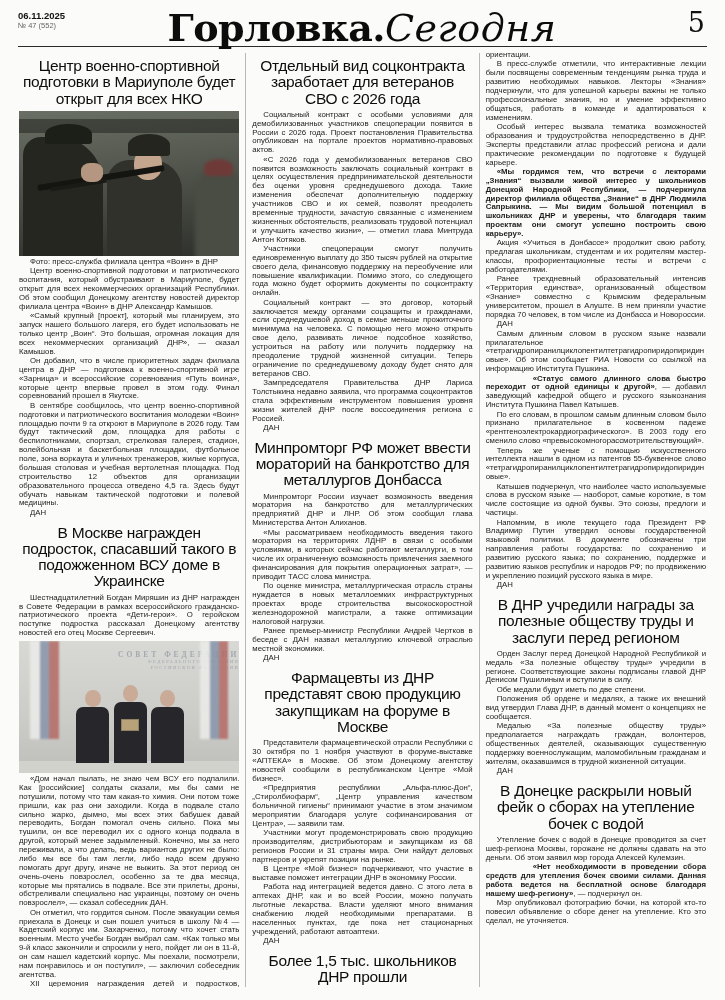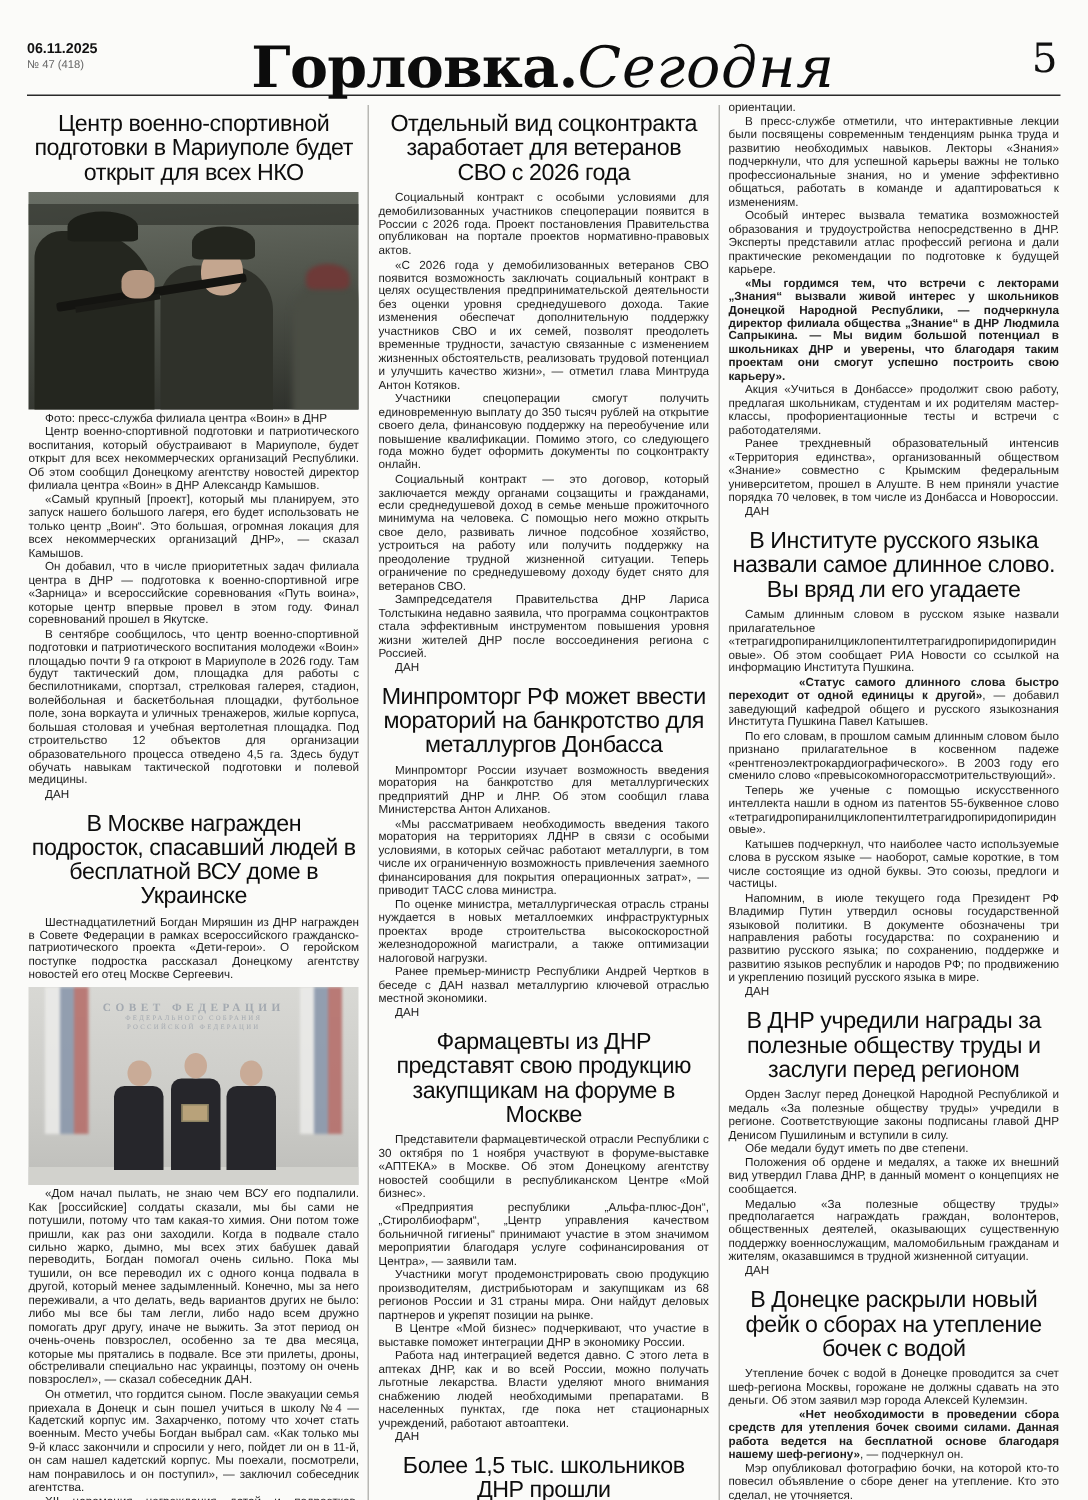--- a/index.html
+++ b/index.html
@@ -1,19 +1,19 @@
 <!DOCTYPE html>
 <html lang="ru"><head>
 <meta charset="utf-8">
 <style>
   * { margin:0; padding:0; box-sizing:border-box; }
   html,body { width:725px; height:1000px; overflow:hidden; background:#fbfbf9; }
   body { font-family:"Liberation Sans", sans-serif; color:#1b1b1b; }
 
-  .page { width:725px; height:1000px; padding:20px 18px 6px 18px; position:relative; }
+  .page { width:725px; height:1000px; padding:3px 18px 6px 18px; position:relative; }
 
   
   .header { position:relative; height:44px; border-bottom:1.5px solid #2a2a2a; margin-bottom:4px; }
   .issue-block { position:absolute; left:0; top:8px; line-height:1.15; }
   .issue-date { font-size:9.5px; font-weight:bold; color:#111; }
   .issue-no { font-size:7.5px; color:#666; }
   .masthead { position:absolute; left:0; right:1px; top:2px; text-align:center;
               font-family:"DejaVu Serif", serif; font-size:38px; color:#0c0c0c; }
   .masthead .mh-main { font-weight:bold; letter-spacing:-0.5px; }
   .masthead .mh-accent { font-style:italic; font-weight:400; letter-spacing:0.5px; }
@@ -45,21 +45,21 @@
   .tr-fig-center { position:absolute; left:40%; top:34%; width:34%; height:70%; background:#2f312a; border-radius:22px 30px 0 0; }
   .tr-face { position:absolute; left:52%; top:26%; width:13%; height:22%; background:#c4a68f; border-radius:50% 50% 46% 46%; }
   .tr-cap-center { position:absolute; left:49.5%; top:16%; width:19%; height:15%; background:#23251e; border-radius:50% 50% 12% 12%; }
   .tr-rifle { position:absolute; left:8%; top:44%; width:58%; height:6px; background:#141411; transform:rotate(-9deg); border-radius:2px; }
   .tr-rifle2 { position:absolute; left:14%; top:50%; width:26%; height:4px; background:#1a1a16; transform:rotate(-9deg); }
   .tr-fig-right { position:absolute; right:-2%; top:42%; width:22%; height:62%; background:#4a4d44; border-radius:20px 20px 0 0; filter:blur(2px); }
   .tr-beret-right { position:absolute; right:3%; top:33%; width:13%; height:12%; background:#6e3a38; border-radius:50% 50% 20% 20%; filter:blur(1.5px); }
   .tr-hand { position:absolute; left:28%; top:36%; width:10%; height:13%; background:#b59781; border-radius:40%; }
 
   .photo.ceremony { height:132px; background:linear-gradient(180deg,#d8d8d4 0%,#cbcbc7 60%,#bebeba 100%); }
-  .cm-text { position:absolute; left:0; right:0; top:7%; text-align:center; color:#a3a9b0;
+  .cm-text { position:absolute; left:0; right:0; top:7%; text-align:right; color:#a3a9b0;
              font-family:"Liberation Serif", serif; }
   .cm-line1 { font-size:7.5px; letter-spacing:3px; font-weight:bold; }
   .cm-line2 { font-size:4.5px; letter-spacing:1.5px; line-height:1.3; white-space:pre-line; }
   .cm-flag { position:absolute; top:0; width:13%; height:74%; filter:blur(1px); opacity:.85;
              background:linear-gradient(90deg,#ececea 0 34%,#8795aa 34% 67%,#b46a66 67% 100%); }
   .cm-flag.left { left:5%; } .cm-flag.right { right:5%; }
   .cm-floor { position:absolute; bottom:0; left:0; right:0; height:9%; background:#d2d2cd; }
   .cm-person { position:absolute; bottom:8%; width:15%; height:42%; background:#26262b; border-radius:7px 7px 0 0; }
   .cm-person.p1 { left:26%; } .cm-person.p2 { left:43%; height:46%; } .cm-person.p3 { left:60%; }
   .cm-head { position:absolute; width:7%; height:13%; background:#c9ab97; border-radius:50%; }
@@ -67,21 +67,21 @@
   .cm-award { position:absolute; left:46.5%; bottom:32%; width:8%; height:9%; background:#b8a27a; border:1px solid #8e8464; }
 </style>
 </head>
 <body>
 
 <div class="page">
 
   <div class="header">
     <div class="issue-block">
       <div class="issue-date">06.11.2025</div>
-      <div class="issue-no">№ 47 (418)</div>
+      <div class="issue-no">№ 47 (552)</div>
     </div>
     <div class="masthead">
       <span class="mh-main">Горловка.</span><span class="mh-accent">Сегодня</span>
     </div>
     <div class="page-num">5</div>
   </div>
 
   <div class="cols">
     <div class="col">
         <div class="headline">Центр военно-спортивной подготовки в Мариуполе будет открыт для всех НКО</div>
@@ -97,21 +97,21 @@
           <div class="tr-rifle"></div>
           <div class="tr-rifle2"></div>
           <div class="tr-hand"></div>
         </div>
         <p class="para">Фото: пресс-служба филиала центра «Воин» в ДНР</p>
         <p class="para">Центр военно-спортивной подготовки и патриотического воспитания, который обустраивают в Мариуполе, будет открыт для всех некоммерческих организаций Республики. Об этом сообщил Донецкому агентству новостей директор филиала центра «Воин» в ДНР Александр Камышов.</p>
         <p class="para">«Самый крупный [проект], который мы планируем, это запуск нашего большого лагеря, его будет использовать не только центр „Воин“. Это большая, огромная локация для всех некоммерческих организаций ДНР», — сказал Камышов.</p>
         <p class="para">Он добавил, что в числе приоритетных задач филиала центра в ДНР — подготовка к военно-спортивной игре «Зарница» и всероссийские соревнования «Путь воина», которые центр впервые провел в этом году. Финал соревнований прошел в Якутске.</p>
         <p class="para">В сентябре сообщилось, что центр военно-спортивной подготовки и патриотического воспитания молодежи «Воин» площадью почти 9 га откроют в Мариуполе в 2026 году. Там будут тактический дом, площадка для работы с беспилотниками, спортзал, стрелковая галерея, стадион, волейбольная и баскетбольная площадки, футбольное поле, зона воркаута и уличных тренажеров, жилые корпуса, большая столовая и учебная вертолетная площадка. Под строительство 12 объектов для организации образовательного процесса отведено 4,5 га. Здесь будут обучать навыкам тактической подготовки и полевой медицины.</p>
         <p class="para sig">ДАН</p>
-        <div class="headline">В Москве награжден подросток, спасавший людей в бесплатной ВСУ доме в Украинске</div>
+        <div class="headline">В Москве награжден подросток, спасавший такого в подожженном ВСУ доме в Украинске</div>
         <p class="para">Шестнадцатилетний Богдан Миряшин из ДНР награжден в Совете Федерации в рамках всероссийского гражданско-патриотического проекта «Дети-герои». О геройском поступке подростка рассказал Донецкому агентству новостей его отец Москве Сергеевич.</p>
         <div class="photo ceremony">
           <div class="cm-text">
             <div class="cm-line1">СОВЕТ ФЕДЕРАЦИИ</div>
             <div class="cm-line2">ФЕДЕРАЛЬНОГО СОБРАНИЯ
 РОССИЙСКОЙ ФЕДЕРАЦИИ</div>
           </div>
           <div class="cm-flag left"></div>
           <div class="cm-flag right"></div>
           <div class="cm-floor"></div>
@@ -153,21 +153,20 @@
       </div>
     <div class="col-rule"></div>
     <div class="col">
         <p class="para noindent">ориентации.</p>
         <p class="para">В пресс-службе отметили, что интерактивные лекции были посвящены современным тенденциям рынка труда и развитию необходимых навыков. Лекторы «Знания» подчеркнули, что для успешной карьеры важны не только профессиональные знания, но и умение эффективно общаться, работать в команде и адаптироваться к изменениям.</p>
         <p class="para">Особый интерес вызвала тематика возможностей образования и трудоустройства непосредственно в ДНР. Эксперты представили атлас профессий региона и дали практические рекомендации по подготовке к будущей карьере.</p>
         <p class="para bold">«Мы гордимся тем, что встречи с лекторами „Знания“ вызвали живой интерес у школьников Донецкой Народной Республики, — подчеркнула директор филиала общества „Знание“ в ДНР Людмила Сапрыкина. — Мы видим большой потенциал в школьниках ДНР и уверены, что благодаря таким проектам они смогут успешно построить свою карьеру».</p>
         <p class="para">Акция «Учиться в Донбассе» продолжит свою работу, предлагая школьникам, студентам и их родителям мастер-классы, профориентационные тесты и встречи с работодателями.</p>
         <p class="para">Ранее трехдневный образовательный интенсив «Территория единства», организованный обществом «Знание» совместно с Крымским федеральным университетом, прошел в Алуште. В нем приняли участие порядка 70 человек, в том числе из Донбасса и Новороссии.</p>
         <p class="para sig">ДАН</p>
-        <div class="headline">В Институте русского языка назвали самое длинное слово. Вы вряд ли его угадаете</div>
         <p class="para">Самым длинным словом в русском языке назвали прилагательное «тетрагидропиранилциклопентилтетрагидропиридопиридиновые». Об этом сообщает РИА Новости со ссылкой на информацию Института Пушкина.</p>
         <p class="para"><strong>«Статус самого длинного слова быстро переходит от одной единицы к другой»</strong>, — добавил заведующий кафедрой общего и русского языкознания Института Пушкина Павел Катышев.</p>
         <p class="para">По его словам, в прошлом самым длинным словом было признано прилагательное в косвенном падеже «рентгеноэлектрокардиографического». В 2003 году его сменило слово «превысокомногорассмотрительствующий».</p>
         <p class="para">Теперь же ученые с помощью искусственного интеллекта нашли в одном из патентов 55-буквенное слово «тетрагидропиранилциклопентилтетрагидропиридопиридиновые».</p>
         <p class="para">Катышев подчеркнул, что наиболее часто используемые слова в русском языке — наоборот, самые короткие, в том числе состоящие из одной буквы. Это союзы, предлоги и частицы.</p>
         <p class="para">Напомним, в июле текущего года Президент РФ Владимир Путин утвердил основы государственной языковой политики. В документе обозначены три направления работы государства: по сохранению и развитию русского языка; по сохранению, поддержке и развитию языков республик и народов РФ; по продвижению и укреплению позиций русского языка в мире.</p>
         <p class="para sig">ДАН</p>
         <div class="headline">В ДНР учредили награды за полезные обществу труды и заслуги перед регионом</div>
         <p class="para">Орден Заслуг перед Донецкой Народной Республикой и медаль «За полезные обществу труды» учредили в регионе. Соответствующие законы подписаны главой ДНР Денисом Пушилиным и вступили в силу.</p>
         <p class="para">Обе медали будут иметь по две степени.</p>

